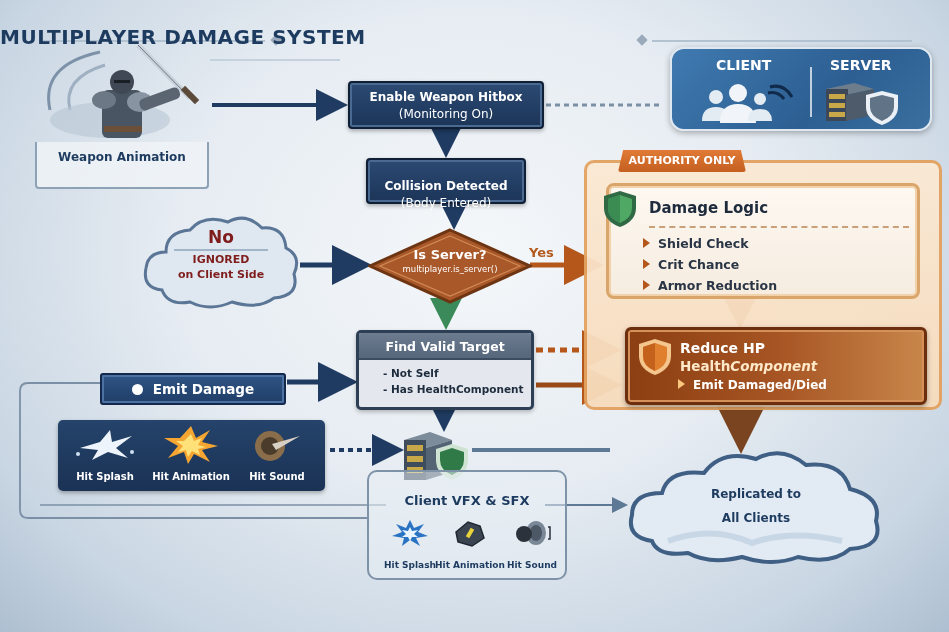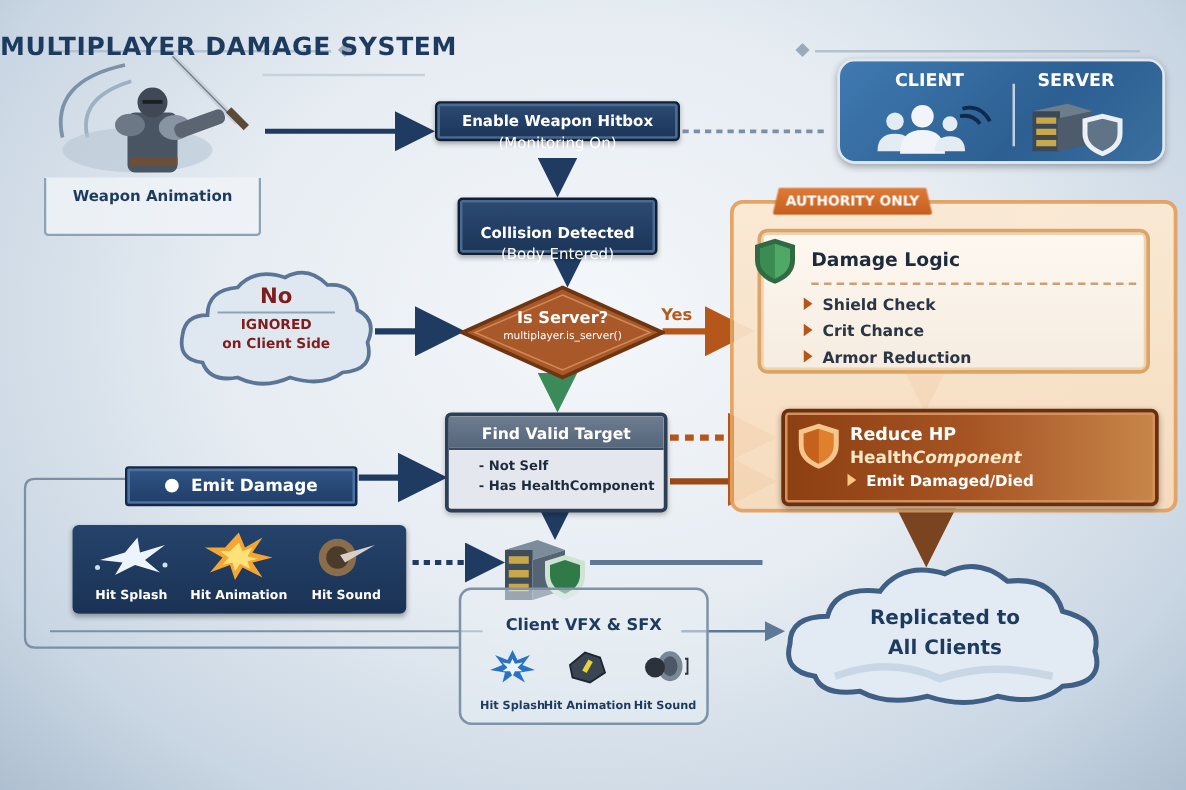--- a/index.html
+++ b/index.html
@@ -30,21 +30,21 @@
     text-align: center; font-size: 12px; color: #1d3a5f; font-weight: bold; line-height: 16px; padding-top: 7px;
   }
 
   
   .dbox {
     background: linear-gradient(#2c4a73, #1c3558);
     border: 2px solid #0f1f36; border-radius: 4px;
     box-shadow: inset 0 0 0 2px #4a6a92, 0 2px 4px rgba(0,0,0,0.3);
     color: #fff; text-align: center; font-weight: bold; font-size: 12px; line-height: 17px;
   }
-  .box-hitbox { left: 348px; top: 81px; width: 196px; height: 32px; padding-top: 6px; }
+  .box-hitbox { left: 348px; top: 81px; width: 196px; height: 48px; padding-top: 6px; }
   .box-collision { left: 366px; top: 158px; width: 160px; height: 46px; padding-top: 18px; }
 
   
   .cs-panel {
     left: 670px; top: 47px; width: 262px; height: 84px; border-radius: 14px;
     background: linear-gradient(135deg, #3f7ab0, #2d5f92 60%, #3a6f9f);
     border: 2px solid #dfe8f0; box-shadow: 0 2px 6px rgba(0,0,0,0.3); padding-left: 15px;
   }
   .cs-label { position: absolute; top: 8px; font-size: 14px; font-weight: bold; color: #fff; }
   .cs-divider { position: absolute; left: 138px; top: 18px; width: 2px; height: 50px; background: rgba(255,255,255,0.7); }
@@ -86,21 +86,21 @@
   .reduce-sub i { font-style: italic; font-weight: bold; }
   .reduce-emit { position: absolute; left: 50px; top: 48px; font-size: 12px; }
   .tri-light { border-left-color: #fbc67d; }
 
   
   .cloud-no { left: 140px; top: 212px; width: 162px; height: 100px; }
   .cloud-text-no { position: absolute; left: 140px; top: 226px; width: 162px; text-align: center; color: #7f1d1d; font-weight: bold; }
   .cloud-text-no .big { font-size: 17px; line-height: 22px; }
   .cloud-text-no .sm { font-size: 11px; line-height: 15px; }
   .cloud-rep { left: 622px; top: 445px; width: 268px; height: 122px; }
-  .cloud-text-rep { position: absolute; left: 622px; top: 482px; width: 268px; text-align: center; font-size: 16px; font-weight: bold; color: #1d3a5f; line-height: 24px; }
+  .cloud-text-rep { position: absolute; left: 622px; top: 482px; width: 268px; text-align: center; font-size: 12px; font-weight: bold; color: #1d3a5f; line-height: 24px; }
 
   
   .diamond-wrap { left: 368px; top: 228px; width: 164px; height: 76px; }
   .diamond-text { position: absolute; left: 368px; top: 246px; width: 164px; text-align: center; color: #fff; font-weight: bold; }
   .diamond-text .q { font-size: 13px; line-height: 17px; }
   .diamond-text .code { font-size: 8.5px; font-weight: normal; line-height: 12px; }
   .yes-label { left: 529px; top: 245px; font-size: 13px; font-weight: bold; color: #b35a1c; }
 
   
   .target-box {

